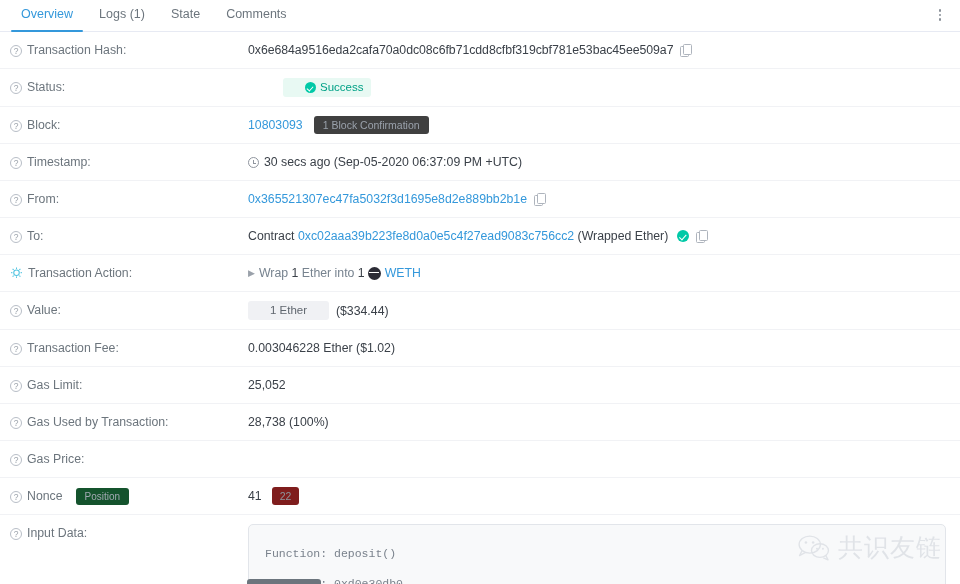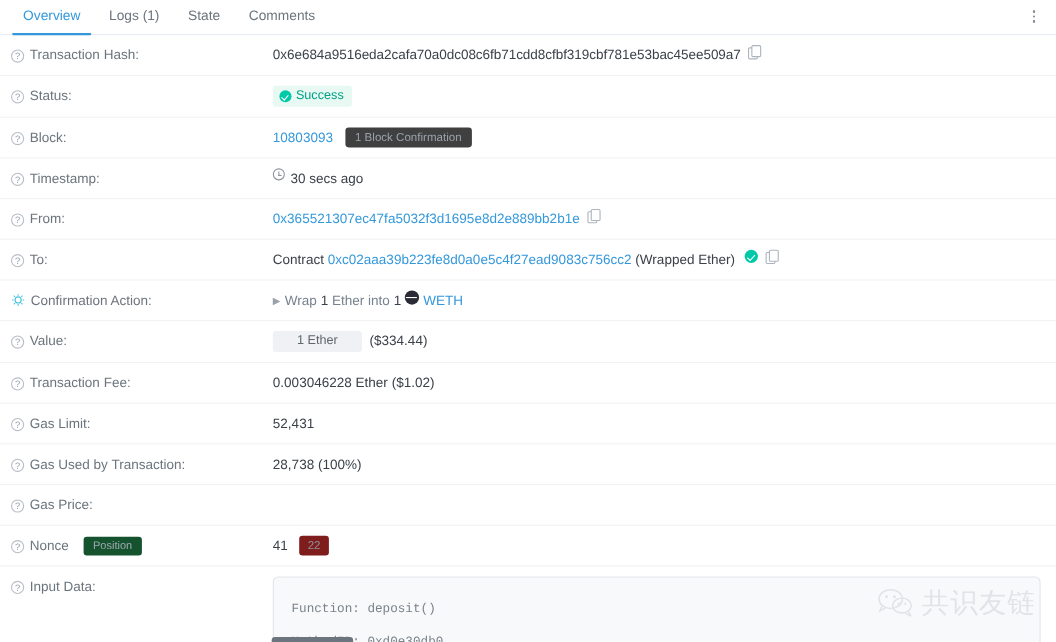--- a/index.html
+++ b/index.html
@@ -83,21 +83,21 @@
     color: #6c757d;
     line-height: 17px;
     padding-top: 1px;
   }
   .value {
     flex: 1;
     font-size: 12.3px;
     color: #3b4149;
     line-height: 18px;
     display: flex;
-    align-items: flex-start;
+    align-items: center;
     flex-wrap: wrap;
     gap: 0px;
     min-width: 0;
   }
 
   
   .qmark {
     width: 12px; height: 12px;
     border: 1px solid #b8bec7;
     border-radius: 50%;
@@ -173,22 +173,23 @@
 
   
   .badge-success {
     display: inline-flex;
     align-items: center;
     gap: 4px;
     background: #e8f9f3;
     color: #00a186;
     border-radius: 3px;
     font-size: 11.5px;
-    padding: 3px 8px 3px 6px;
+    padding: 3px 8px 3px 22px;
     line-height: 13px;
+    margin-left: 35px;
   }
   .check-circle {
     width: 11px; height: 11px;
     border-radius: 50%;
     background: #00c9a7;
     position: relative;
     flex: 0 0 11px;
   }
   .check-circle::after {
     content: "";
@@ -387,20 +388,21 @@
 
     <div class="row">
       <div class="label">
         <span class="qmark">?</span>
         <span>Timestamp:</span>
       </div>
       <div class="value">
         <span class="clock-icon"></span>
         <span class="dark">30 secs ago</span>
         <span>&nbsp;</span>
+        <span class="dark">(Sep-05-2020 06:37:09 PM +UTC)</span>
       </div>
     </div>
 
     <div class="row">
       <div class="label">
         <span class="qmark">?</span>
         <span>From:</span>
       </div>
       <div class="value">
         <span class="link">0x365521307ec47fa5032f3d1695e8d2e889bb2b1e</span>
@@ -430,21 +432,21 @@
           <circle cx="8" cy="7" r="3.4" fill="none" stroke="#4ec3e0" stroke-width="1.3"></circle>
           <line x1="8" y1="0.6" x2="8" y2="2.4" stroke="#4ec3e0" stroke-width="1.3"></line>
           <line x1="8" y1="11.6" x2="8" y2="13.4" stroke="#4ec3e0" stroke-width="1.3"></line>
           <line x1="1.2" y1="7" x2="3" y2="7" stroke="#4ec3e0" stroke-width="1.3"></line>
           <line x1="13" y1="7" x2="14.8" y2="7" stroke="#4ec3e0" stroke-width="1.3"></line>
           <line x1="3.2" y1="2.2" x2="4.5" y2="3.5" stroke="#4ec3e0" stroke-width="1.3"></line>
           <line x1="11.5" y1="10.5" x2="12.8" y2="11.8" stroke="#4ec3e0" stroke-width="1.3"></line>
           <line x1="12.8" y1="2.2" x2="11.5" y2="3.5" stroke="#4ec3e0" stroke-width="1.3"></line>
           <line x1="4.5" y1="10.5" x2="3.2" y2="11.8" stroke="#4ec3e0" stroke-width="1.3"></line>
         </svg>
-        <span>Confirmation Action:</span>
+        <span>Transaction Action:</span>
       </div>
       <div class="value">
         <span class="caret">▶</span>
         <span class="muted">Wrap</span>
         <span>&nbsp;</span>
         <span class="dark">1</span>
         <span>&nbsp;</span>
         <span class="muted">Ether into</span>
         <span>&nbsp;</span>
         <span class="dark">1</span>
@@ -474,21 +476,21 @@
         <span class="dark">0.003046228 Ether ($1.02)</span>
       </div>
     </div>
 
     <div class="row">
       <div class="label">
         <span class="qmark">?</span>
         <span>Gas Limit:</span>
       </div>
       <div class="value">
-        <span class="dark">52,431</span>
+        <span class="dark">25,052</span>
       </div>
     </div>
 
     <div class="row">
       <div class="label">
         <span class="qmark">?</span>
         <span>Gas Used by Transaction:</span>
       </div>
       <div class="value">
         <span class="dark">28,738 (100%)</span>

